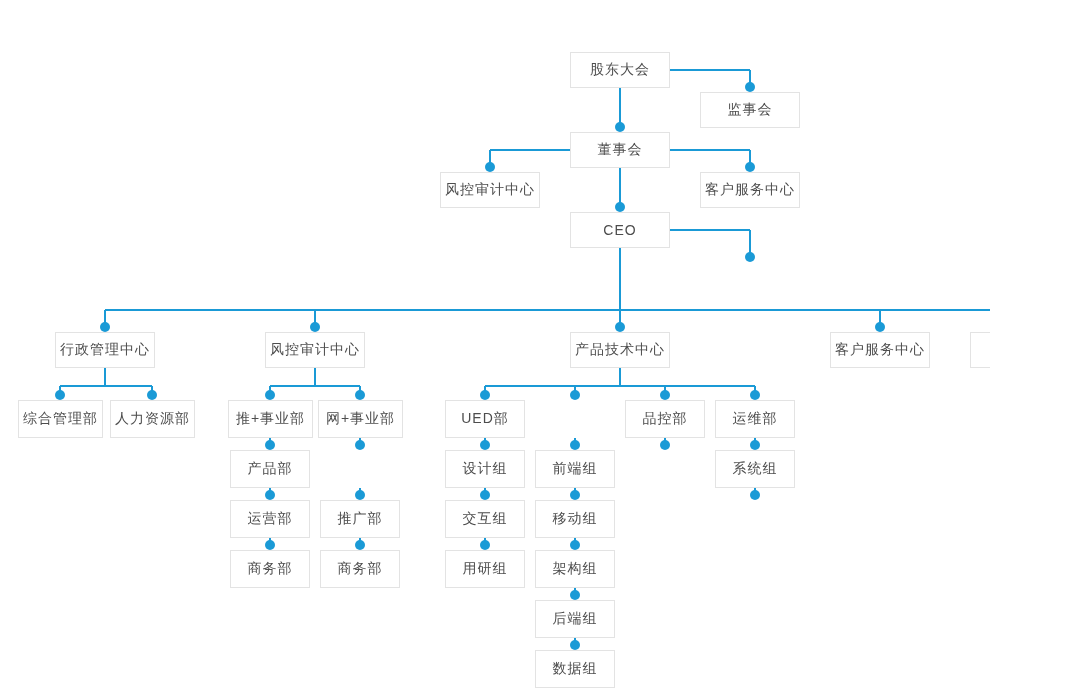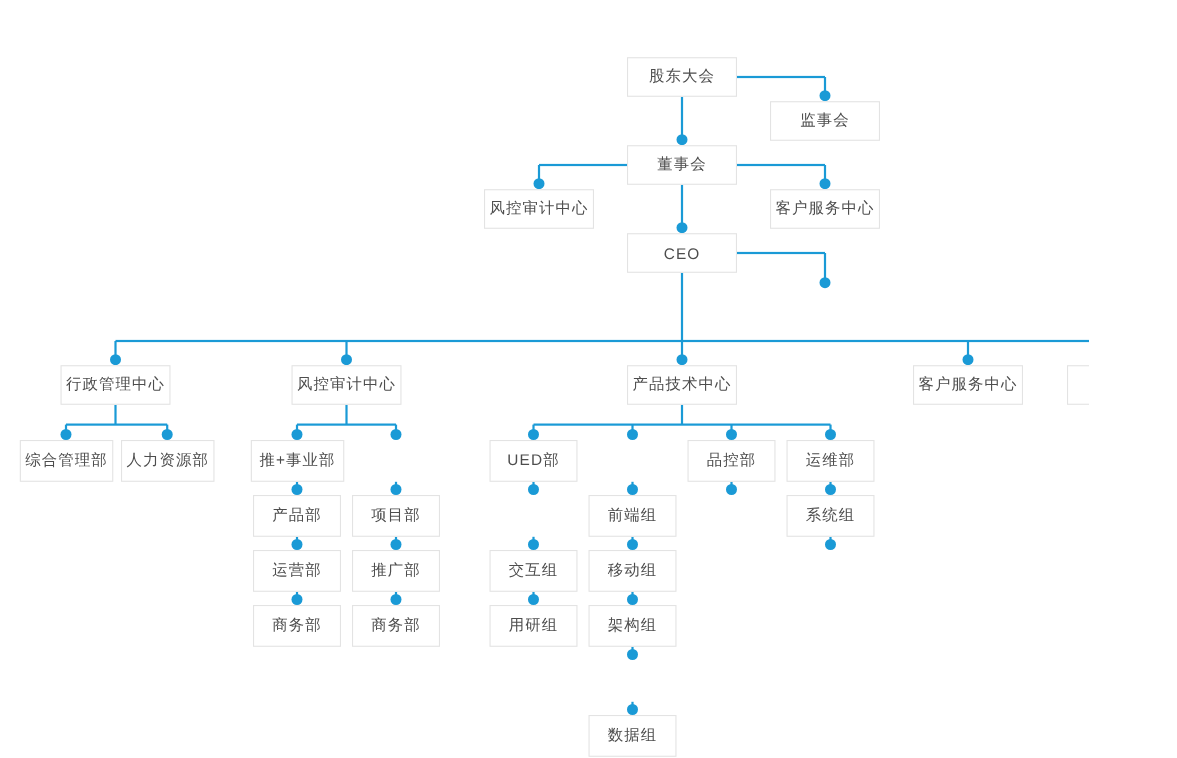--- a/index.html
+++ b/index.html
@@ -116,35 +116,37 @@
   <div class="node" style="left:55px;top:332px;width:100px;height:36px">行政管理中心</div>
   <div class="node" style="left:265px;top:332px;width:100px;height:36px">风控审计中心</div>
   <div class="node" style="left:570px;top:332px;width:100px;height:36px">产品技术中心</div>
   <div class="node" style="left:830px;top:332px;width:100px;height:36px">客户服务中心</div>
   <div class="node" style="left:970px;top:332px;width:100px;height:36px">分公司</div>
 
   <div class="node" style="left:18px;top:400px;width:85px;height:38px">综合管理部</div>
   <div class="node" style="left:110px;top:400px;width:85px;height:38px">人力资源部</div>
 
   <div class="node" style="left:228px;top:400px;width:85px;height:38px">推+事业部</div>
+  <div class="node" style="left:318px;top:400px;width:85px;height:38px">网+事业部</div>
   <div class="node" style="left:230px;top:450px;width:80px;height:38px">产品部</div>
   <div class="node" style="left:230px;top:500px;width:80px;height:38px">运营部</div>
   <div class="node" style="left:230px;top:550px;width:80px;height:38px">商务部</div>
-  <div class="node" style="left:320px;top:450px;width:80px;height:38px">项目部</div>
   <div class="node" style="left:320px;top:500px;width:80px;height:38px">推广部</div>
   <div class="node" style="left:320px;top:550px;width:80px;height:38px">商务部</div>
 
   <div class="node" style="left:445px;top:400px;width:80px;height:38px">UED部</div>
   <div class="node" style="left:625px;top:400px;width:80px;height:38px">品控部</div>
   <div class="node" style="left:715px;top:400px;width:80px;height:38px">运维部</div>
 
+  <div class="node" style="left:445px;top:450px;width:80px;height:38px">设计组</div>
   <div class="node" style="left:445px;top:500px;width:80px;height:38px">交互组</div>
   <div class="node" style="left:445px;top:550px;width:80px;height:38px">用研组</div>
 
   <div class="node" style="left:535px;top:450px;width:80px;height:38px">前端组</div>
   <div class="node" style="left:535px;top:500px;width:80px;height:38px">移动组</div>
   <div class="node" style="left:535px;top:550px;width:80px;height:38px">架构组</div>
+  <div class="node" style="left:535px;top:600px;width:80px;height:38px">后端组</div>
   <div class="node" style="left:535px;top:650px;width:80px;height:38px">数据组</div>
 
 
   <div class="node" style="left:715px;top:450px;width:80px;height:38px">系统组</div>
 
 </div>
 
 </body></html>

